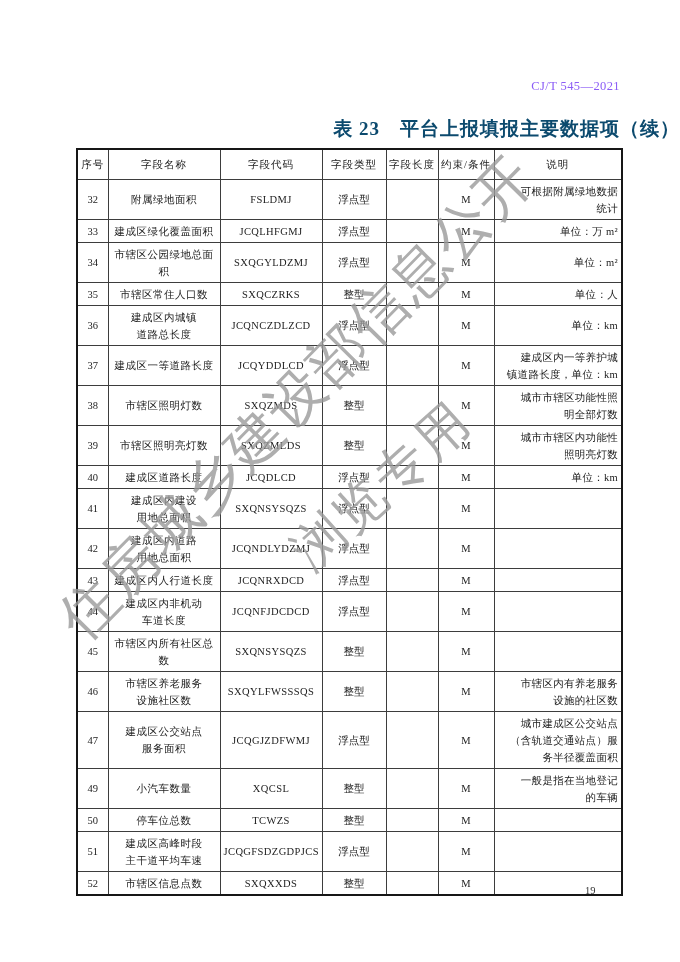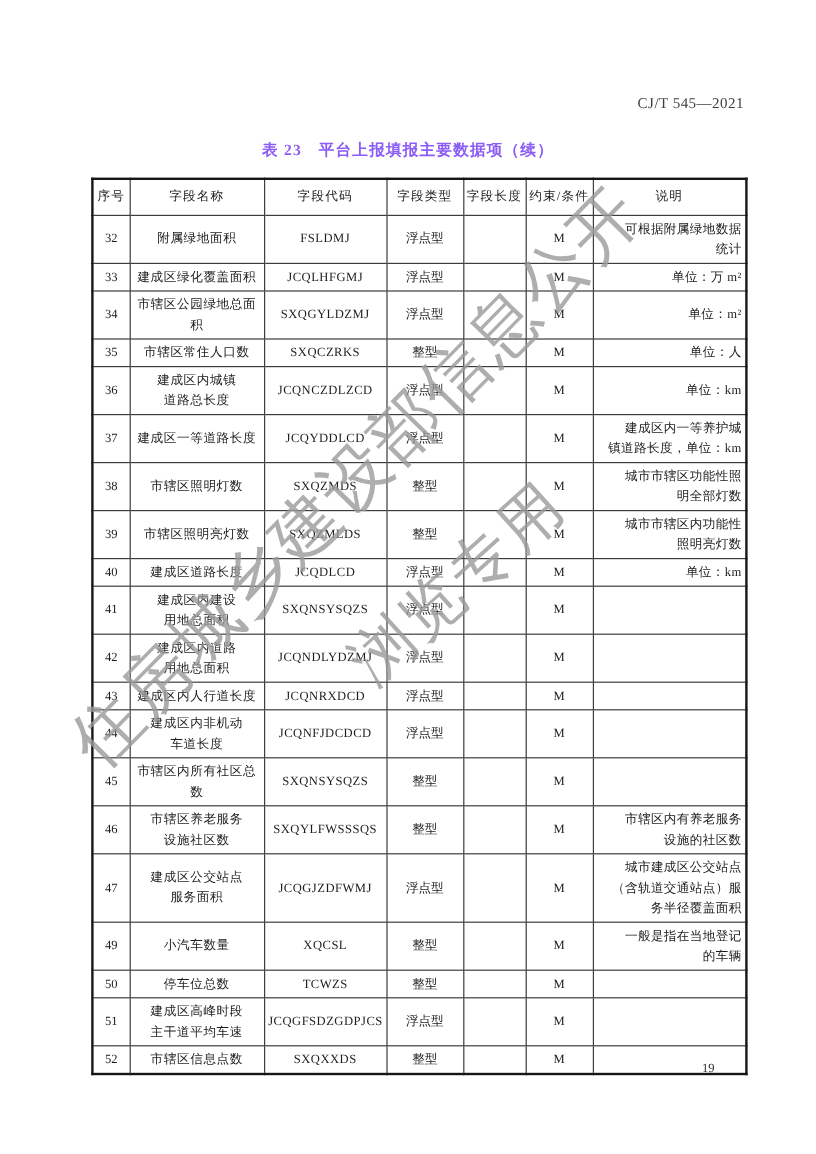--- a/index.html
+++ b/index.html
@@ -6,26 +6,26 @@
   .page{
     position:relative;
     width:680px;height:962px;
     background:#ffffff;
     font-family:"Liberation Serif","DejaVu Serif",serif;
     color:#1c1c1c;
     overflow:hidden;
   }
   .doc-code{
     position:absolute;top:79px;right:60px;
-    font-size:12.5px;letter-spacing:.4px;color:#404040;
+    font-size:12.5px;letter-spacing:.4px;color:#8b5cf6;
   }
   .table-title{
     position:absolute;top:116px;left:0;width:100%;
-    text-align:center;font-size:13px;font-weight:bold;
-    letter-spacing:1px;color:#8b5cf6;
+    text-align:right;font-size:19px;font-weight:bold;
+    letter-spacing:1px;color:#0c4a6e;
   }
   table.data-table{
     position:absolute;left:76px;top:148px;width:545px;
     border-collapse:collapse;table-layout:fixed;
     border:2px solid #161616;
     z-index:1;
   }
   .data-table th,.data-table td{
     border:1px solid #3d3d3d;
     font-size:10.5px;

